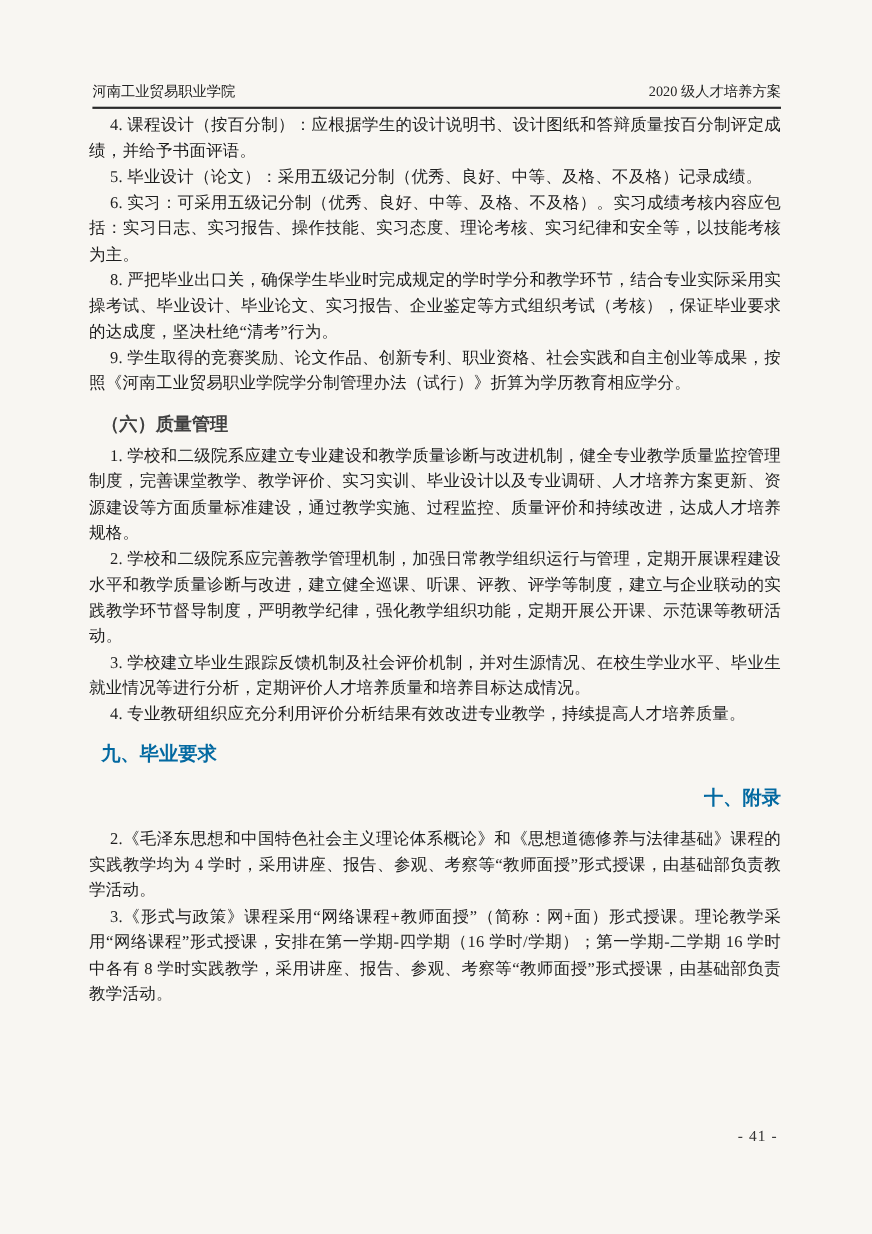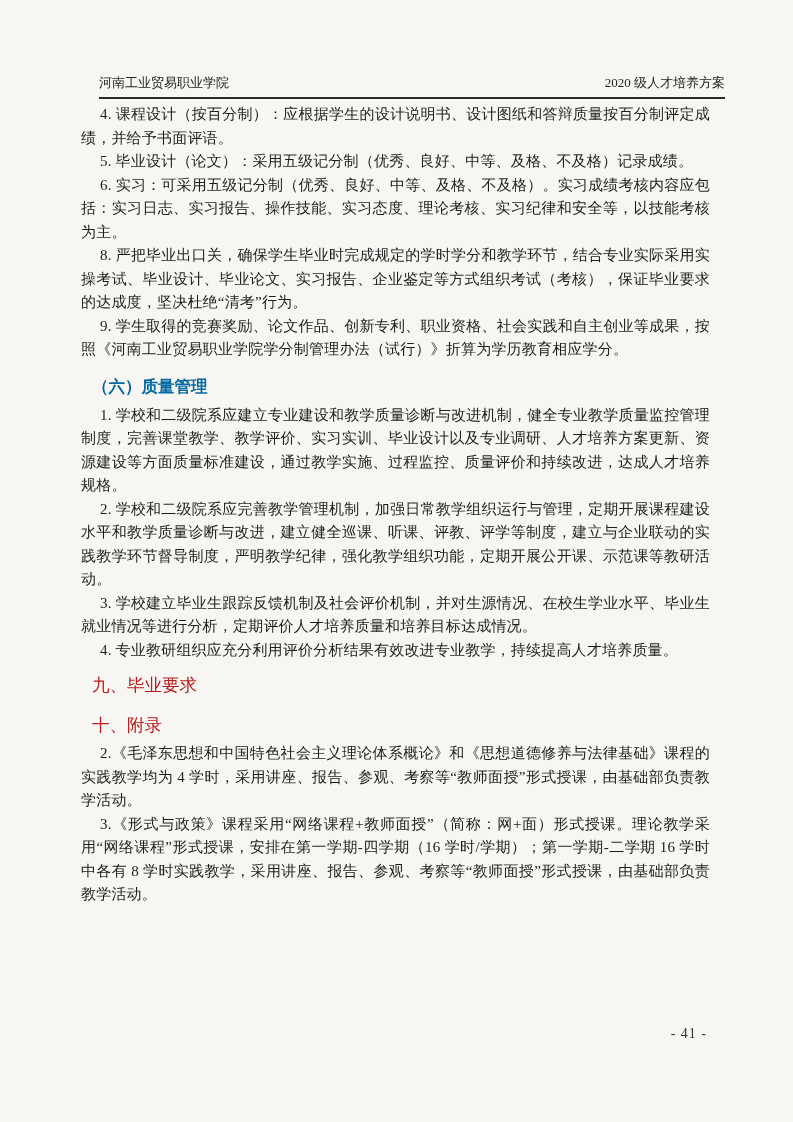--- a/index.html
+++ b/index.html
@@ -13,21 +13,21 @@
     height: 1122px;
     background: #f8f6f2;
     color: #1d1d1d;
     font-family: "Liberation Serif", "DejaVu Serif", serif;
     overflow: hidden;
     margin: 0 auto;
   }
   .header {
     position: absolute;
     top: 74px;
-    left: 99px;
+    left: 84px;
     width: 626px;
     display: flex;
     justify-content: space-between;
     align-items: flex-end;
     font-size: 13px;
     color: #222;
     padding-bottom: 5px;
     border-bottom: 2px solid #2a2a2a;
   }
   .content {
@@ -42,33 +42,34 @@
     line-height: 23.5px;
     text-align: justify;
     text-indent: 19px;
     letter-spacing: 0.2px;
   }
   .h-paren {
     font-family: "Liberation Sans", "DejaVu Sans", sans-serif;
     font-weight: bold;
     font-size: 16.5px;
     line-height: 24px;
-    color: #0369a1;
+    color: #404040;
     margin: 12px 0 6px 11px;
   }
   .h-num {
     font-family: "Liberation Sans", "DejaVu Sans", sans-serif;
-    font-weight: normal;
+    font-weight: bold;
     font-size: 17.5px;
     line-height: 26px;
-    color: #b91c1c;
+    color: #0369a1;
     margin: 10px 0 14px 11px;
   }
   .h-num.h-ten {
-    margin: 2px 0 4px 11px;
+    margin: 2px 0 14px 11px;
+    text-align: right;
   }
   .h-paren.h-one {
     margin: 10px 0 2px 11px;
   }
   .page-number {
     position: absolute;
     top: 1026px;
     right: 86px;
     font-size: 14px;
     color: #333;

